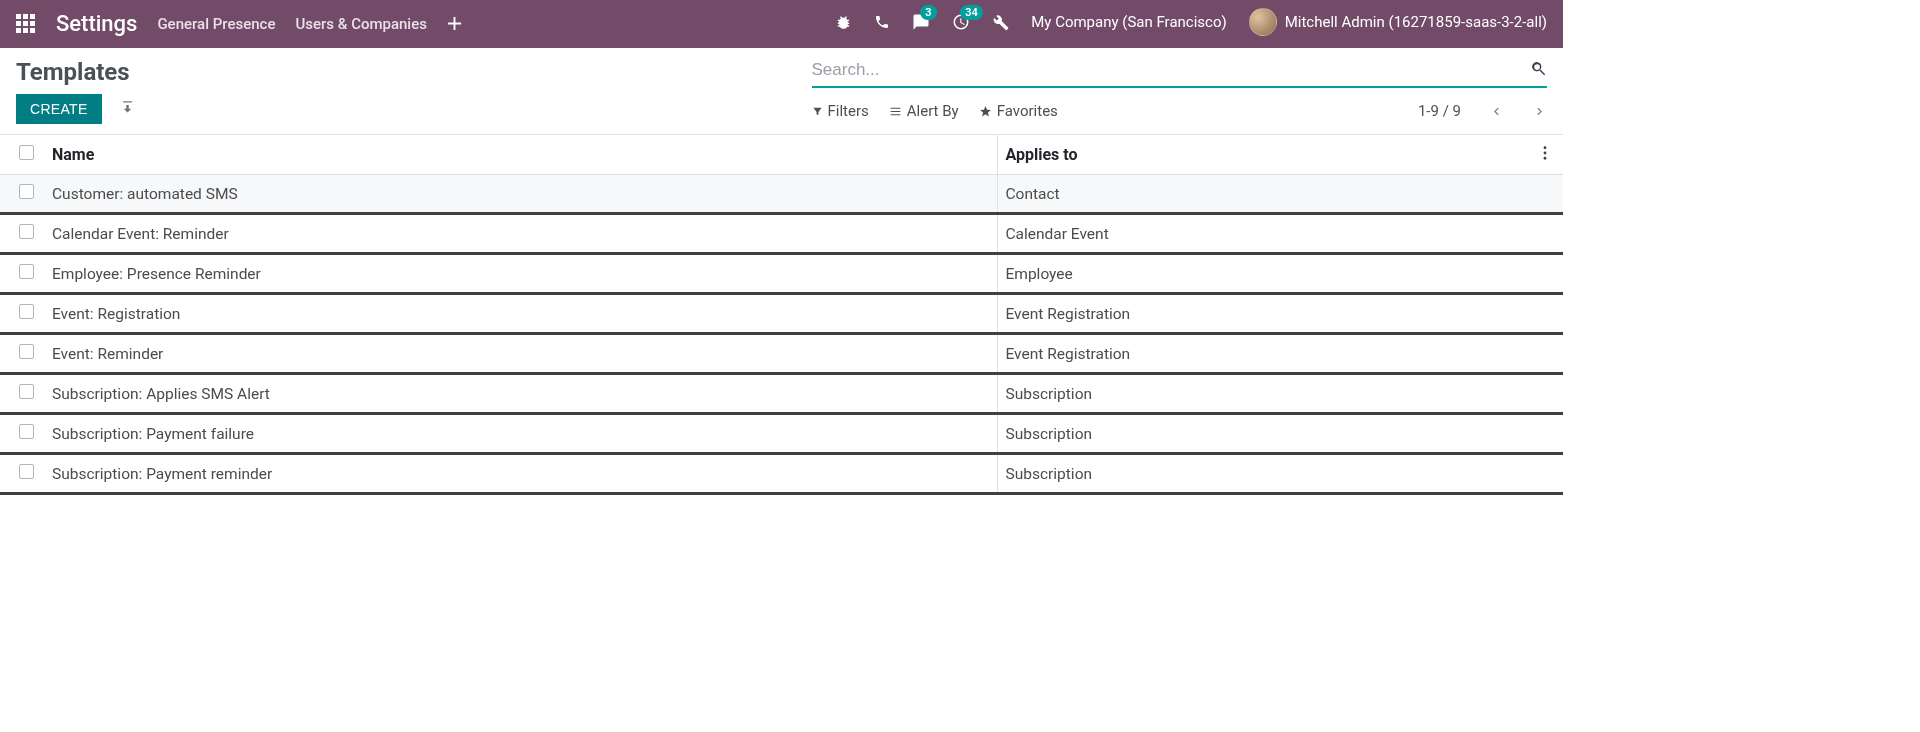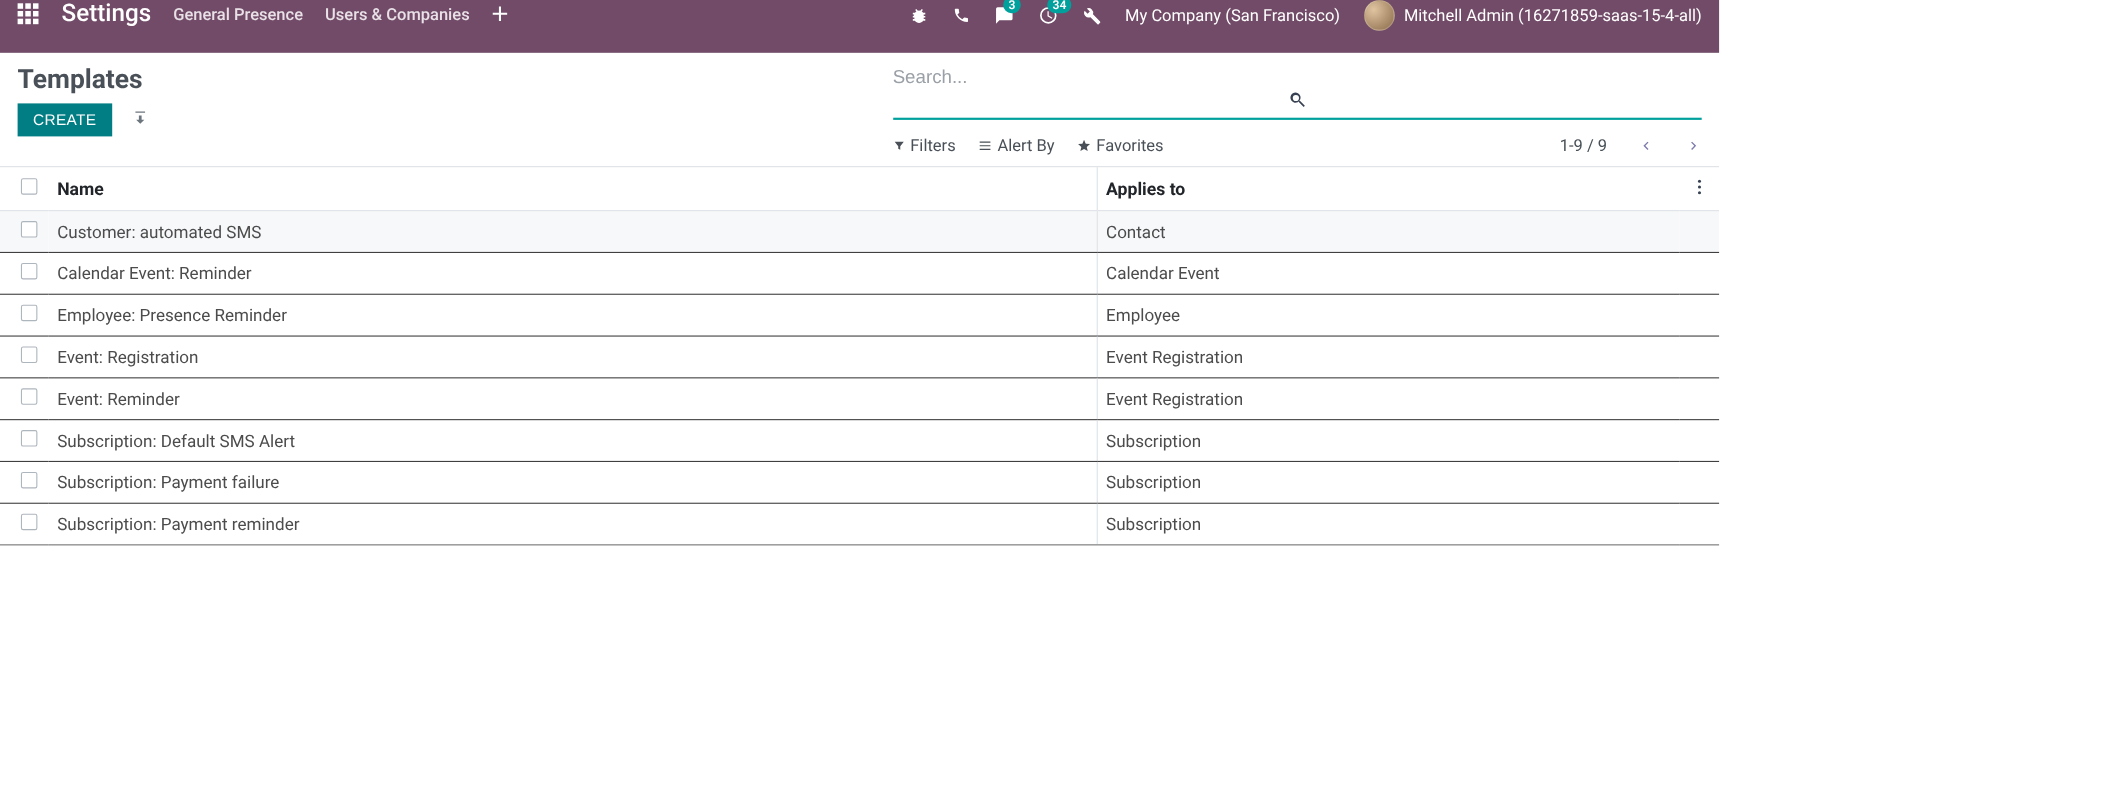--- a/index.html
+++ b/index.html
@@ -1,54 +1,54 @@
 <!DOCTYPE html>
 <html><head>
 <meta charset="utf-8">
 <style>
   * { box-sizing: border-box; margin: 0; padding: 0; }
   body { font-family: -apple-system, BlinkMacSystemFont, "Segoe UI", Roboto, "Helvetica Neue", Arial, sans-serif; background: #fff; color: #374151; font-size: 16px; width:1563px; }
 
-  .navbar { background: #714B67; color: #fff; height: 48px; display: flex; align-items: flex-start; padding: 0 16px; gap: 20px; }
+  .navbar { background: #714B67; color: #fff; height: 48px; display: flex; align-items: flex-end; padding: 12px 16px; gap: 20px; }
   .nav-left { display: flex; align-items: center; gap: 20px; }
   .nav-right { margin-left: auto; display: flex; align-items: center; gap: 22px; }
   .apps-icon { width: 20px; height: 20px; display: grid; grid-template-columns: repeat(3,5px); grid-template-rows: repeat(3,5px); gap: 2px; cursor:pointer; }
   .apps-icon span { background: #fff; width:5px; height:5px; }
   .nav-title { font-size: 22px; font-weight: 500; }
   .nav-link { color: #e9e1e7; font-size: 15px; cursor: pointer; font-weight:500; }
   .nav-icon { color: #fff; cursor: pointer; position: relative; display:flex; align-items:center; }
   .badge { background: #00A09D; color: #fff; font-size: 11px; border-radius: 10px; padding: 1px 5px; position: absolute; top: -8px; left: 8px; font-weight:600;}
   .user-block { display: flex; align-items: center; gap: 8px; cursor:pointer; }
   .avatar { width: 28px; height: 28px; border-radius: 50%; background: radial-gradient(circle at 30% 30%, #e0c4a0, #8a6a4a); border:1px solid #fff3; }
   .nav-text { color: #fff; font-size: 15px; }
 
   .header-row { display: flex; align-items: flex-start; padding: 10px 16px 0 16px; gap: 30px; }
   .header-left { flex: 0 0 50%; }
   .header-right { flex: 1; }
 
   .breadcrumb-title { font-size: 24px; color: #495057; margin-bottom: 8px; font-weight: bold; }
   .btn-create { background: #017e84; color: #fff; border: none; padding: 7px 14px; font-weight: 400; font-size: 14px; cursor: pointer; letter-spacing:0.3px; }
   .import-icon { cursor: pointer; color: #6c757d; margin-left: 14px; vertical-align: middle; }
 
-  .search-wrap { border-bottom: 2px solid #00A09D; display:flex; align-items:center; padding-bottom: 4px; flex-direction: column;}
+  .search-wrap { border-bottom: 2px solid #00A09D; display:flex; align-items:center; padding-bottom: 4px;}
   .search-wrap input { border: none; outline: none; width: 100%; font-size: 17px; color:#495057; padding: 2px 0; }
   .search-wrap input::placeholder { color: #9aa0a6; }
   .search-icon { color: #495057; cursor:pointer; }
 
   .controls-row { display:flex; align-items:center; margin-top: 14px; gap: 20px; font-size:15px; color:#495057;}
   .control-item { cursor:pointer; display:flex; align-items:center; gap:5px; }
   .pager { margin-left:auto; display:flex; align-items:center; gap: 28px; color:#495057;}
   .pager-arrow { cursor:pointer; color:#7C7BAD80; }
   .pager-arrow svg { display:block; }
 
   .divider { border-top:1px solid #dee2e6; margin-top: 10px; }
 
   table { border-collapse: collapse; width: 100%; }
   th { text-align:left; font-weight:700; font-size:16px; padding: 10px 8px; border-bottom:1px solid #dee2e6; color:#212529;}
-  td { padding: 9px 8px; border-bottom:1px solid #404040; color:#4c4c4c; font-size:15.5px; vertical-align:middle;}
+  td { padding: 9px 8px; border-bottom:3px solid #404040; color:#4c4c4c; font-size:15.5px; vertical-align:middle;}
   .cb-col { width: 44px; text-align:center; padding-left:16px; }
   .cb { width:15px; height:15px; border:1px solid #adb5bd; display:inline-block; border-radius:2px; cursor:pointer; background:#fff;}
   .opt-col { width:36px; text-align:center; }
   .col-applies { border-left: 1px solid #dee2e6; width: 530px; }
   td.col-applies { border-left: 1px solid #dee2e6; }
 
   .hovered { background:#f7f8fa; }
 </style>
 </head>
 <body>
@@ -99,21 +99,21 @@
       <span class="badge">34</span>
     </div>
     <div class="nav-icon">
       <svg width="17" height="17" viewBox="0 0 24 24" fill="#fff">
           <path d="M22.7 19l-9.1-9.1a6 6 0 0 0-7.94-7.48l3.87 3.87-2.83 2.83-3.87-3.87A6 6 0 0 0 10.3 13.6l9.1 9.1a1 1 0 0 0 1.41 0l1.89-1.89a1 1 0 0 0 0-1.41z"></path>
         </svg>
     </div>
     <div class="nav-text">My Company (San Francisco)</div>
     <div class="user-block">
       <div class="avatar"></div>
-      <div class="nav-text">Mitchell Admin (16271859-saas-15-4-all)</div>
+      <div class="nav-text">Mitchell Admin (16271859-saas-3-2-all)</div>
     </div>
   </div>
 </div>
 
 <div class="header-row">
   <div class="header-left">
     <div class="breadcrumb-title">Templates</div>
     <div>
       <button class="btn-create">CREATE</button>
       <span class="import-icon">
@@ -211,21 +211,21 @@
         <td class="opt-col"></td>
       </tr>
       <tr class="data-row">
         <td class="cb-col"><span class="cb"></span></td>
         <td>Event: Reminder</td>
         <td class="col-applies">Event Registration</td>
         <td class="opt-col"></td>
       </tr>
       <tr class="data-row">
         <td class="cb-col"><span class="cb"></span></td>
-        <td>Subscription: Default SMS Alert</td>
+        <td>Subscription: Applies SMS Alert</td>
         <td class="col-applies">Subscription</td>
         <td class="opt-col"></td>
       </tr>
       <tr class="data-row">
         <td class="cb-col"><span class="cb"></span></td>
         <td>Subscription: Payment failure</td>
         <td class="col-applies">Subscription</td>
         <td class="opt-col"></td>
       </tr>
       <tr class="data-row">

